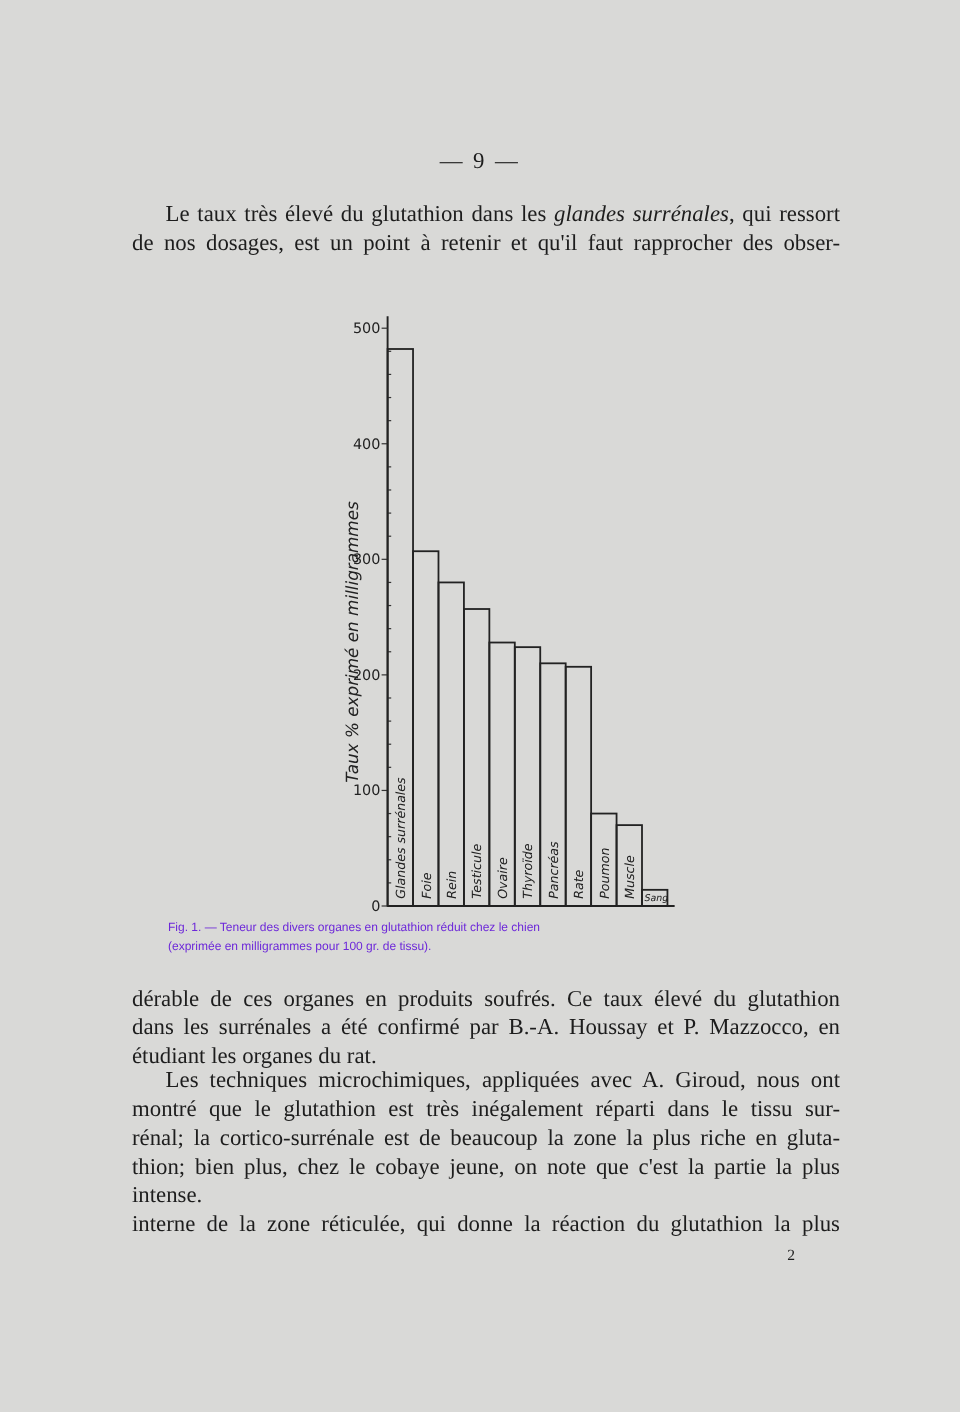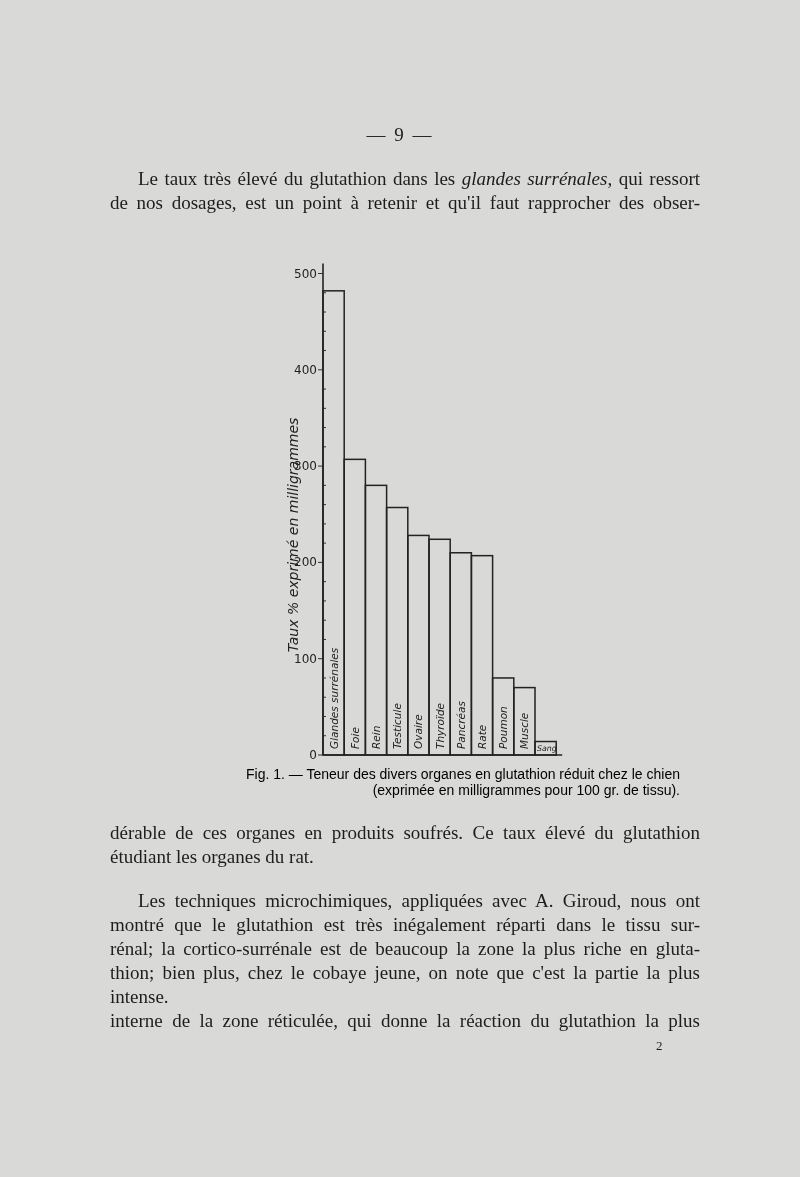--- a/index.html
+++ b/index.html
@@ -11,21 +11,21 @@
     color: #1d1d1d;
   }
   .page-number { position: absolute; top: 124px; left: 0; width: 800px; text-align: center; font-size: 19px; letter-spacing: 2px; }
   .para { position: absolute; left: 110px; width: 590px; font-size: 19px; line-height: 24px; text-align: justify; }
   .para .line { display: block; text-align: justify; text-align-last: justify; white-space: nowrap; }
   .para .line.last { text-align-last: left; }
   .indent { padding-left: 28px; }
   #p1 { top: 167px; }
   #p2 { top: 821px; }
   #p3 { top: 889px; }
-  .caption { position: absolute; top: 766px; left: 140px; width: 540px; text-align: right; font-family: "Liberation Sans", "DejaVu Sans", sans-serif; font-size: 14px; line-height: 16px; color: #000000; }
+  .caption { position: absolute; top: 766px; left: 140px; width: 540px; text-align: left; font-family: "Liberation Sans", "DejaVu Sans", sans-serif; font-size: 10px; line-height: 16px; color: #6d28d9; }
   .sig { position: absolute; top: 1038px; left: 656px; font-size: 13px; }
   svg#chart { position: absolute; left: 0; top: 0; }
   .tick-label { font-family: "DejaVu Sans", sans-serif; font-size: 12px; fill: #222; }
   .bar-label { font-family: "DejaVu Sans", sans-serif; font-size: 10.5px; font-style: italic; fill: #222; }
   .ylabel { font-family: "DejaVu Sans", sans-serif; font-size: 14px; font-style: italic; fill: #222; }
 </style>
 </head>
 <body>
 
 <div class="page-number">— 9 —</div>
@@ -99,20 +99,21 @@
   <text id="ylabel" class="ylabel" transform="translate(298,535) rotate(-90)" text-anchor="middle">Taux % exprimé en milligrammes</text>
 </svg>
 
 <div class="caption">
   <div>Fig. 1. — Teneur des divers organes en glutathion réduit chez le chien</div>
   <div>(exprimée en milligrammes pour 100 gr. de tissu).</div>
 </div>
 
 <div class="para" id="p2">
     <span class="line">dérable de ces organes en produits soufrés. Ce taux élevé du glutathion</span>
+    <span class="line">dans les surrénales a été confirmé par B.-A. Houssay et P. Mazzocco, en</span>
     <span class="line last">étudiant les organes du rat.</span>
   </div>
 <div class="para" id="p3">
     <span class="line indent">Les techniques microchimiques, appliquées avec A. Giroud, nous ont</span>
     <span class="line">montré que le glutathion est très inégalement réparti dans le tissu sur-</span>
     <span class="line">rénal; la cortico-surrénale est de beaucoup la zone la plus riche en gluta-</span>
     <span class="line">thion; bien plus, chez le cobaye jeune, on note que c'est la partie la plus</span>
     <span class="line last">intense.</span>
     <span class="line">interne de la zone réticulée, qui donne la réaction du glutathion la plus</span>
   </div>

